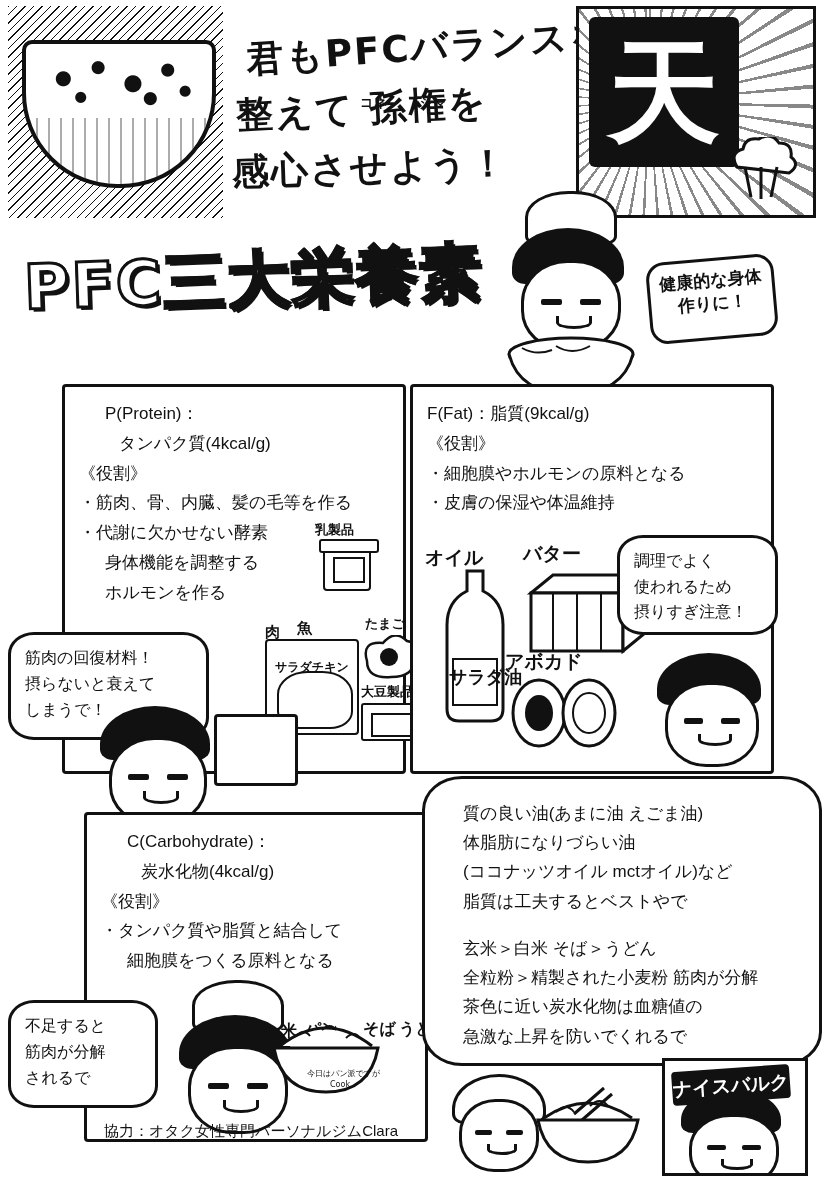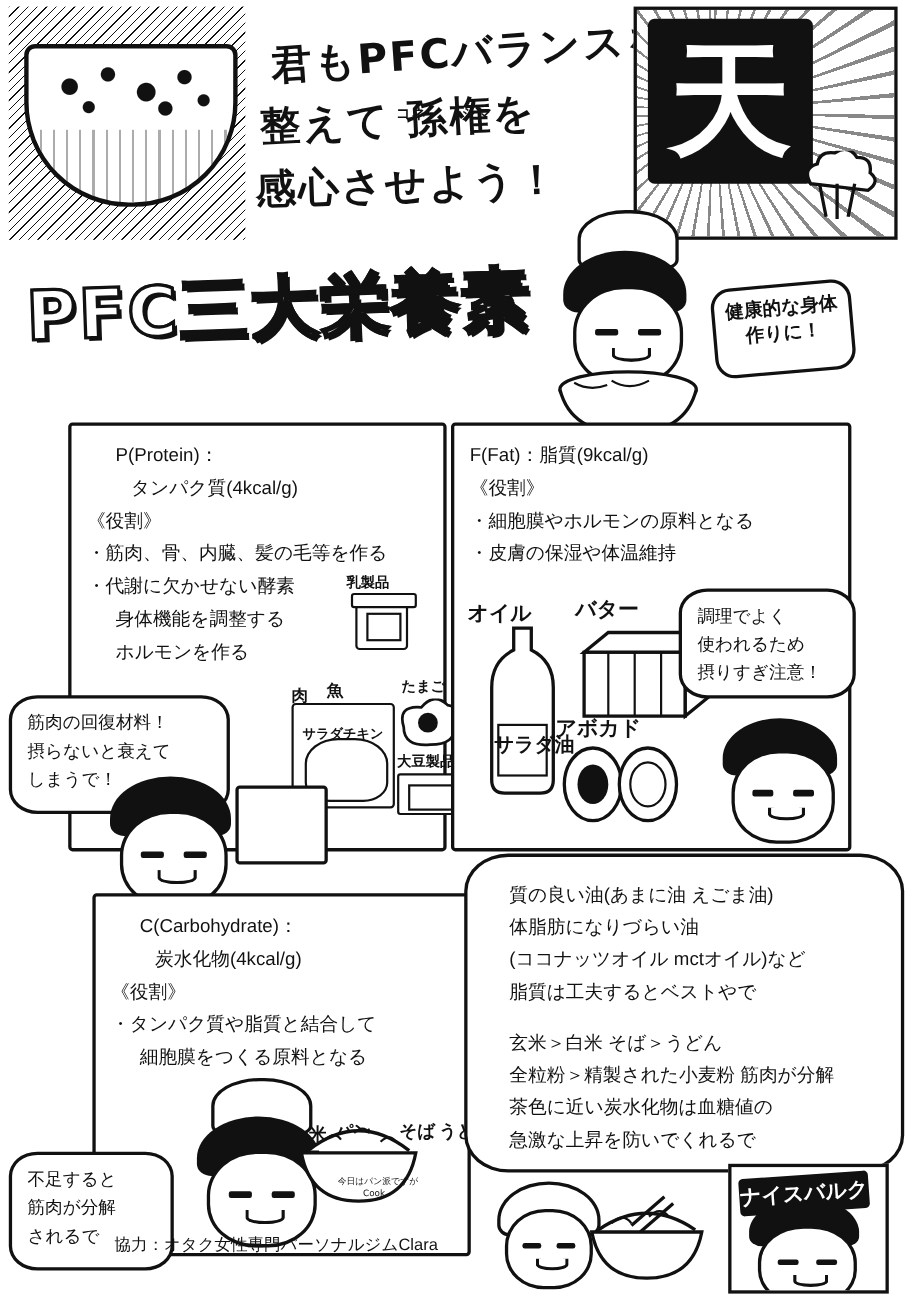--- a/index.html
+++ b/index.html
@@ -473,21 +473,21 @@
   </div>
 
   <svg id="rice-bowl" viewBox="0 0 116 92">
     <path d="M12 40 q46 -36 92 0" fill="#fff" stroke="#111" stroke-width="3"></path>
     <path d="M6 42 h104 q-8 44 -52 44 q-44 0 -52 -44z" fill="#fff" stroke="#111" stroke-width="3"></path>
     <path d="M28 30 q8 -8 14 0 M54 24 q8 -8 14 0 M78 32 q8 -8 14 0" stroke="#111" stroke-width="2" fill="none"></path>
   </svg>
   <span class="rice-note" style="left:286px; top:1068px;margin-left:21px;">今日はパン派ですが</span>
   <span class="rice-note" style="left:330px; top:1080px;">Cook</span>
 
-  <div class="bubble" style="left:8px; top:1000px; width:150px; height:108px;margin-top:47px;">
+  <div class="bubble" style="left:8px; top:1000px; width:150px; height:108px;">
     <div class="txt" style="font-size:16px; line-height:1.62;">
       <div class="line">不足すると</div>
       <div class="line">筋肉が分解</div>
       <div class="line">されるで</div>
     </div>
   </div>
 
   <div class="bubble" style="left:422px; top:776px; width:400px; height:290px; border-radius:40px/34px;">
     <div class="txt" style="font-size:17px; line-height:1.72; padding:10px 8px 0 24px;">
       <div class="line">質の良い油(あまに油 えごま油)</div>

